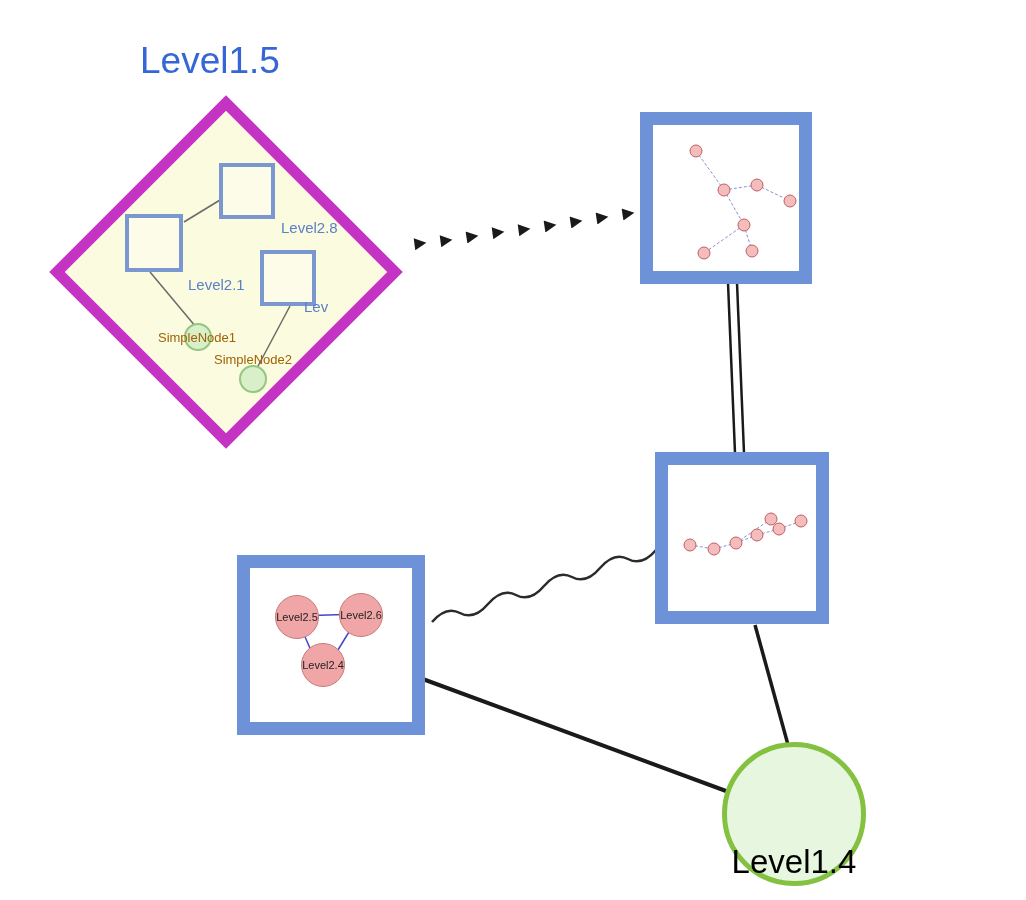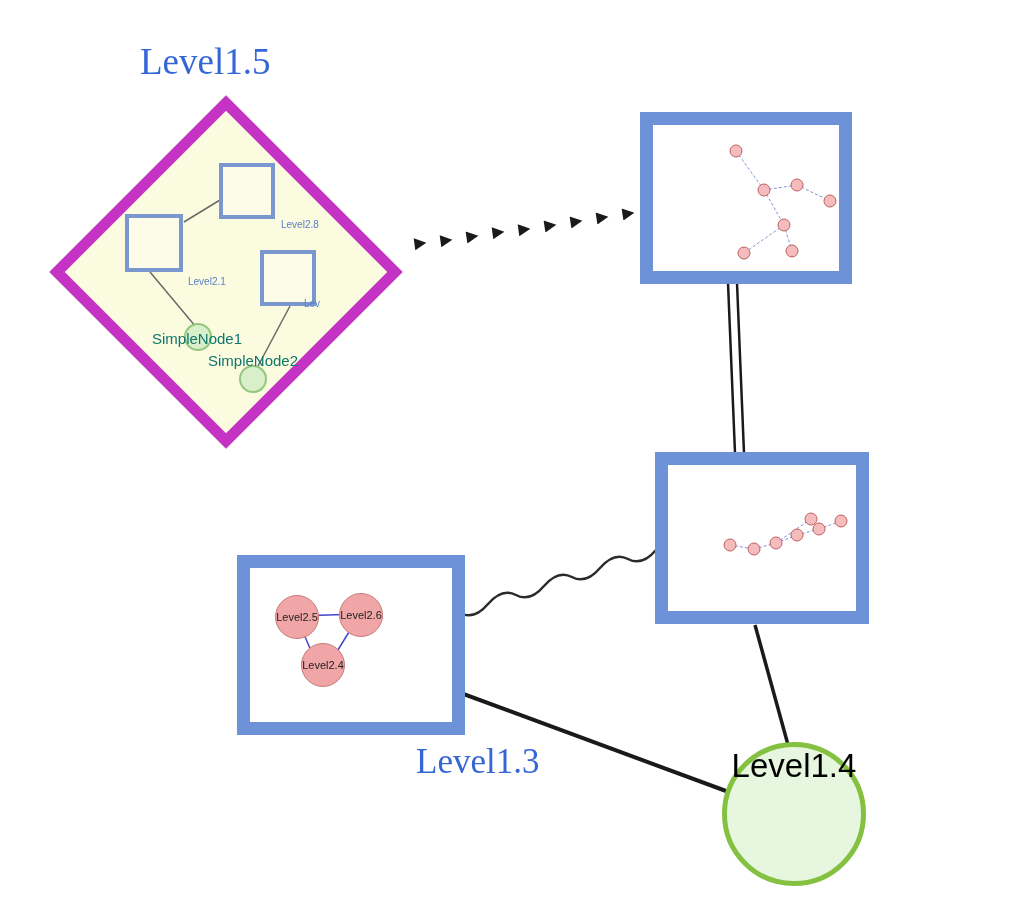--- a/index.html
+++ b/index.html
@@ -15,32 +15,31 @@
   svg.layer {
     position: absolute;
     left: 0; top: 0;
     width: 1026px; height: 900px;
   }
   .blue-label {
     position: absolute;
     color: #3566D6;
     font-size: 35px;
     white-space: nowrap;
-    font-family: Liberation Serif, serif;
   }
   .small-blue-label {
     position: absolute;
     color: #5B7FC8;
-    font-size: 10px;
+    font-size: 15px;
     white-space: nowrap;
   }
   .small-black-label {
     position: absolute;
-    color: #0f766e;
-    font-size: 15px;
+    color: #a16207;
+    font-size: 13px;
     white-space: nowrap;
     text-align: center;
     width: 120px;
   }
   .diamond {
     position: absolute;
     left: 101px; top: 147px;
     width: 228px; height: 228px;
     background: #FBFBDF;
     border: 11px solid #C433C4;
@@ -55,21 +54,20 @@
     position: absolute;
     width: 24px; height: 24px;
     border: 2px solid #94C77E;
     background: #D8EFC9;
     border-radius: 50%;
   }
   .big-square {
     position: absolute;
     border: 13px solid #6E92D8;
     background: #ffffff;
-    padding-left: 40px;
   }
   .pink-circle {
     position: absolute;
     width: 42px; height: 42px;
     border-radius: 50%;
     background: #F0A6A6;
     border: 1px solid #C87A7A;
     display: flex;
     align-items: center;
     justify-content: center;
@@ -79,21 +77,21 @@
     white-space: nowrap;
   }
   .big-green-circle {
     position: absolute;
     left: 722px; top: 742px;
     width: 134px; height: 134px;
     border-radius: 50%;
     background: #E7F6DF;
     border: 5px solid #84C141;
     display: flex;
-    align-items: flex-start;
+    align-items: flex-end;
     justify-content: center;
     color: #000000;
     font-size: 33px;
   }
 </style>
 </head>
 <body>
 
 <div class="canvas">
 
@@ -192,15 +190,14 @@
     <div class="pink-circle" style="left:25px;top:27px">Level2.5</div>
     <div class="pink-circle" style="left:89px;top:25px">Level2.6</div>
     <div class="pink-circle" style="left:51px;top:75px">Level2.4</div>
   </div>
 
   <div class="big-green-circle">
     <span>Level1.4</span>
   </div>
 
   <div class="blue-label" style="left:140px;top:40px;font-size:37px">Level1.5</div>
-  <div class="blue-label" style="left:416px;top:742px">Level1.3</div>
 
 </div>
 
 </body></html>

